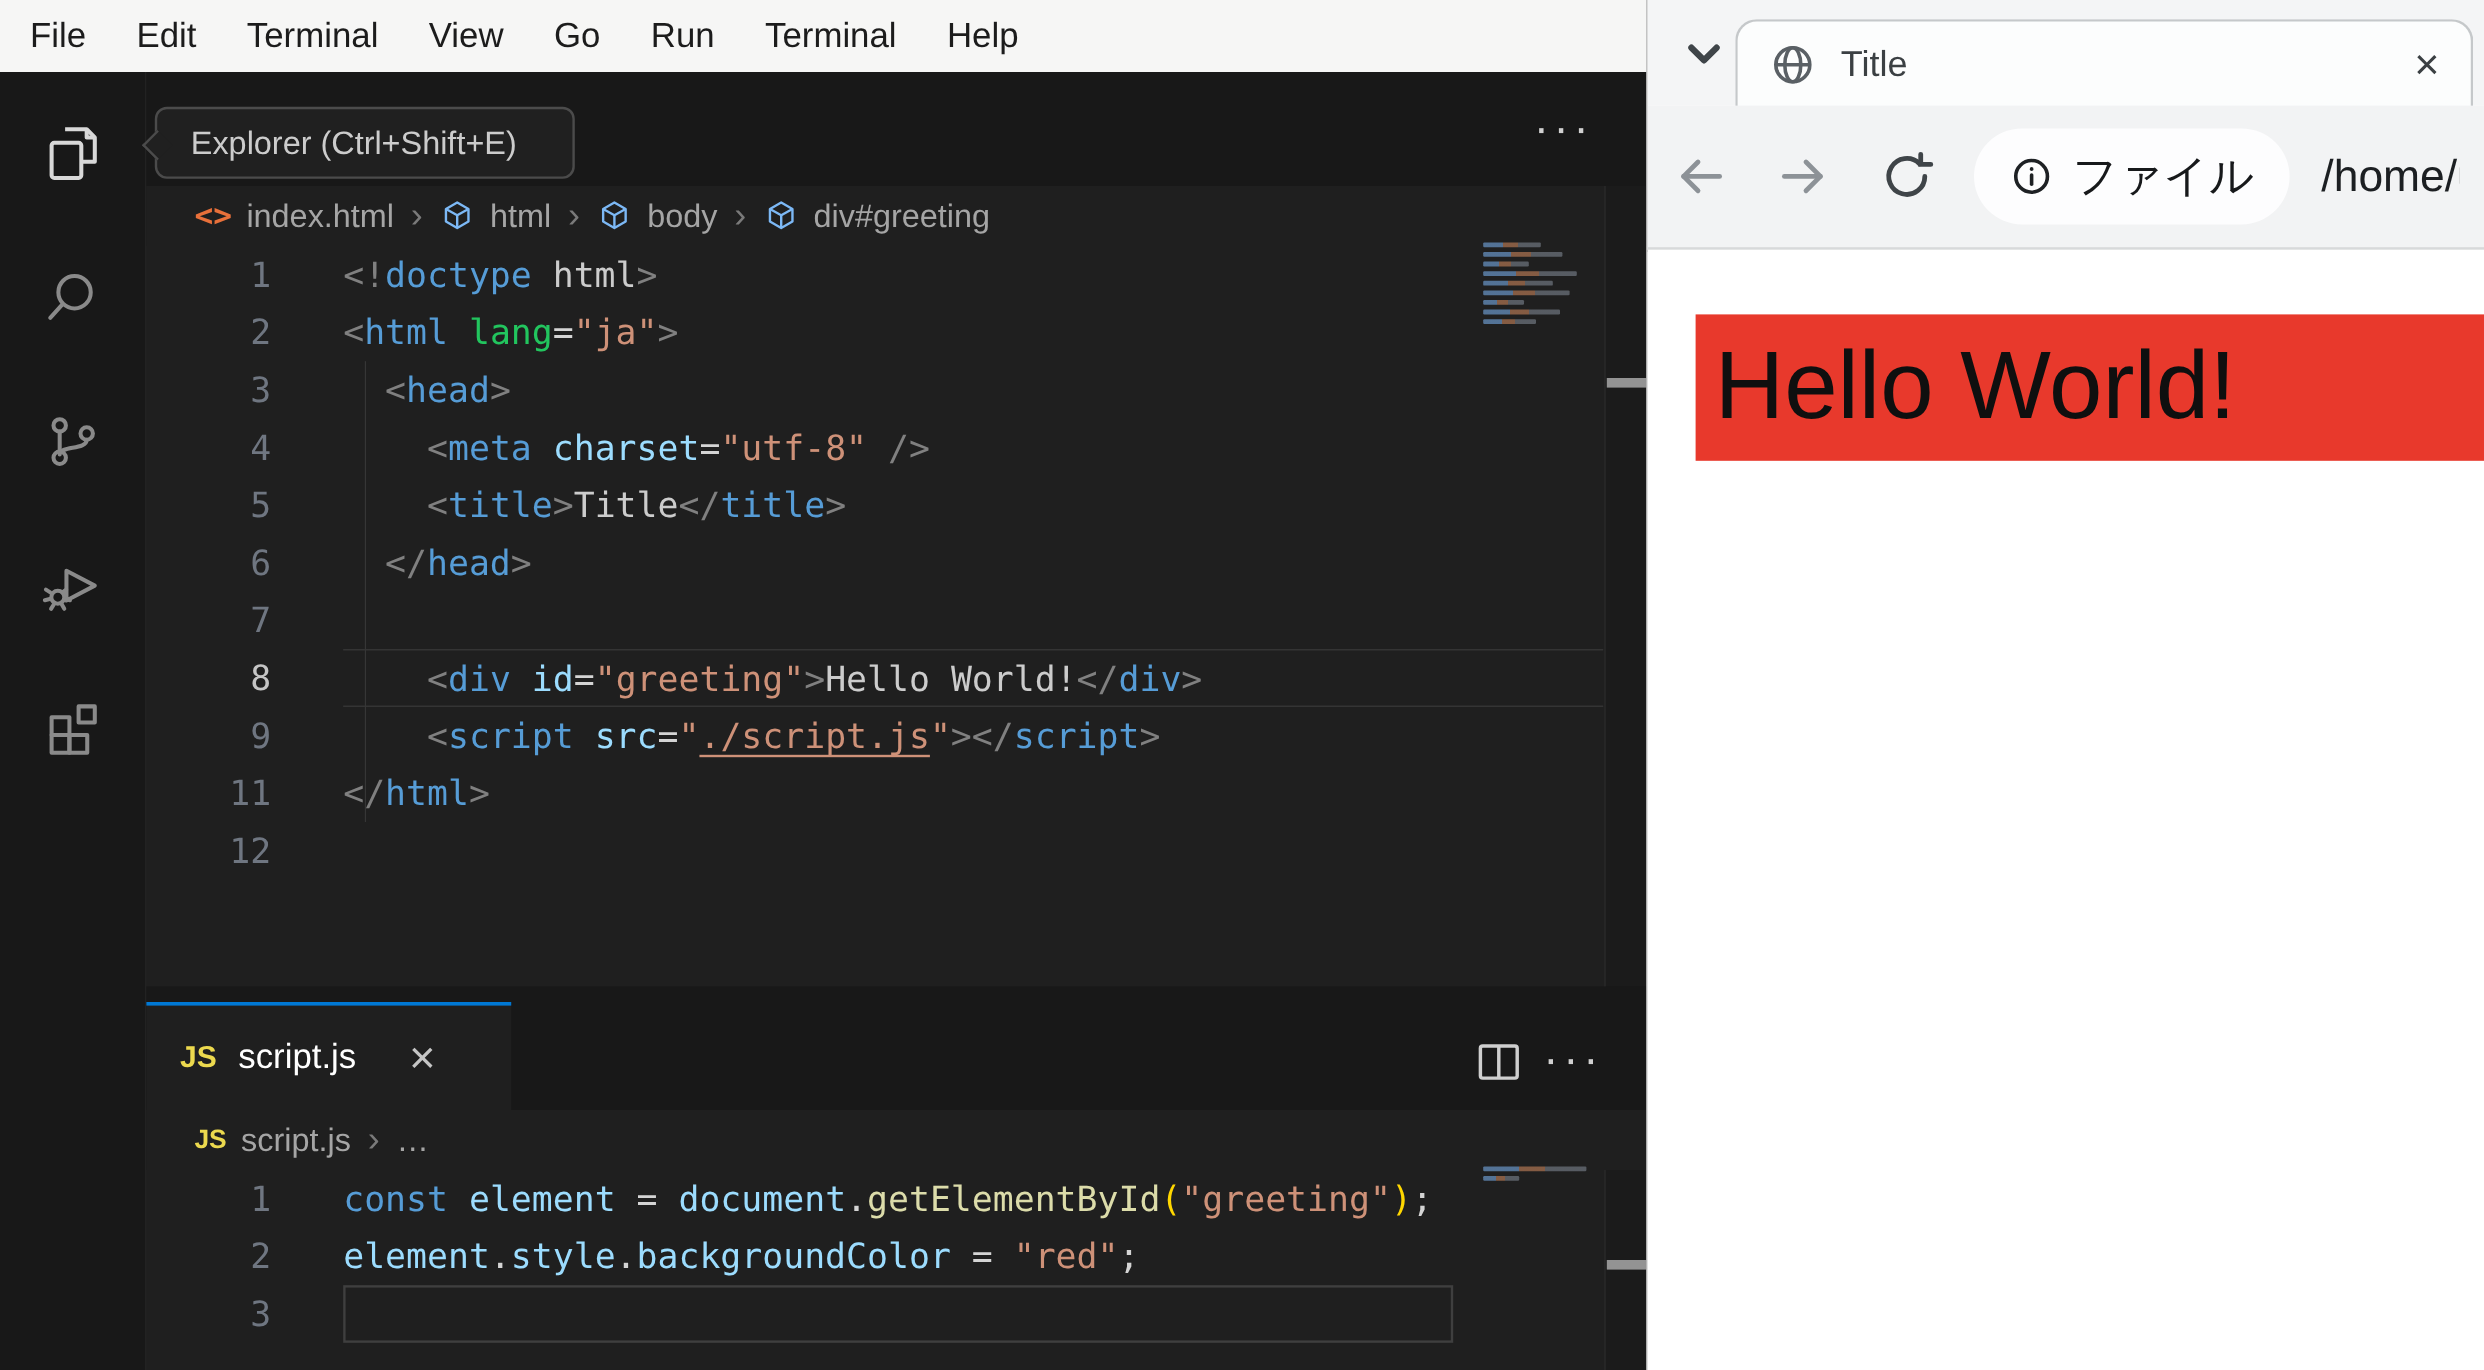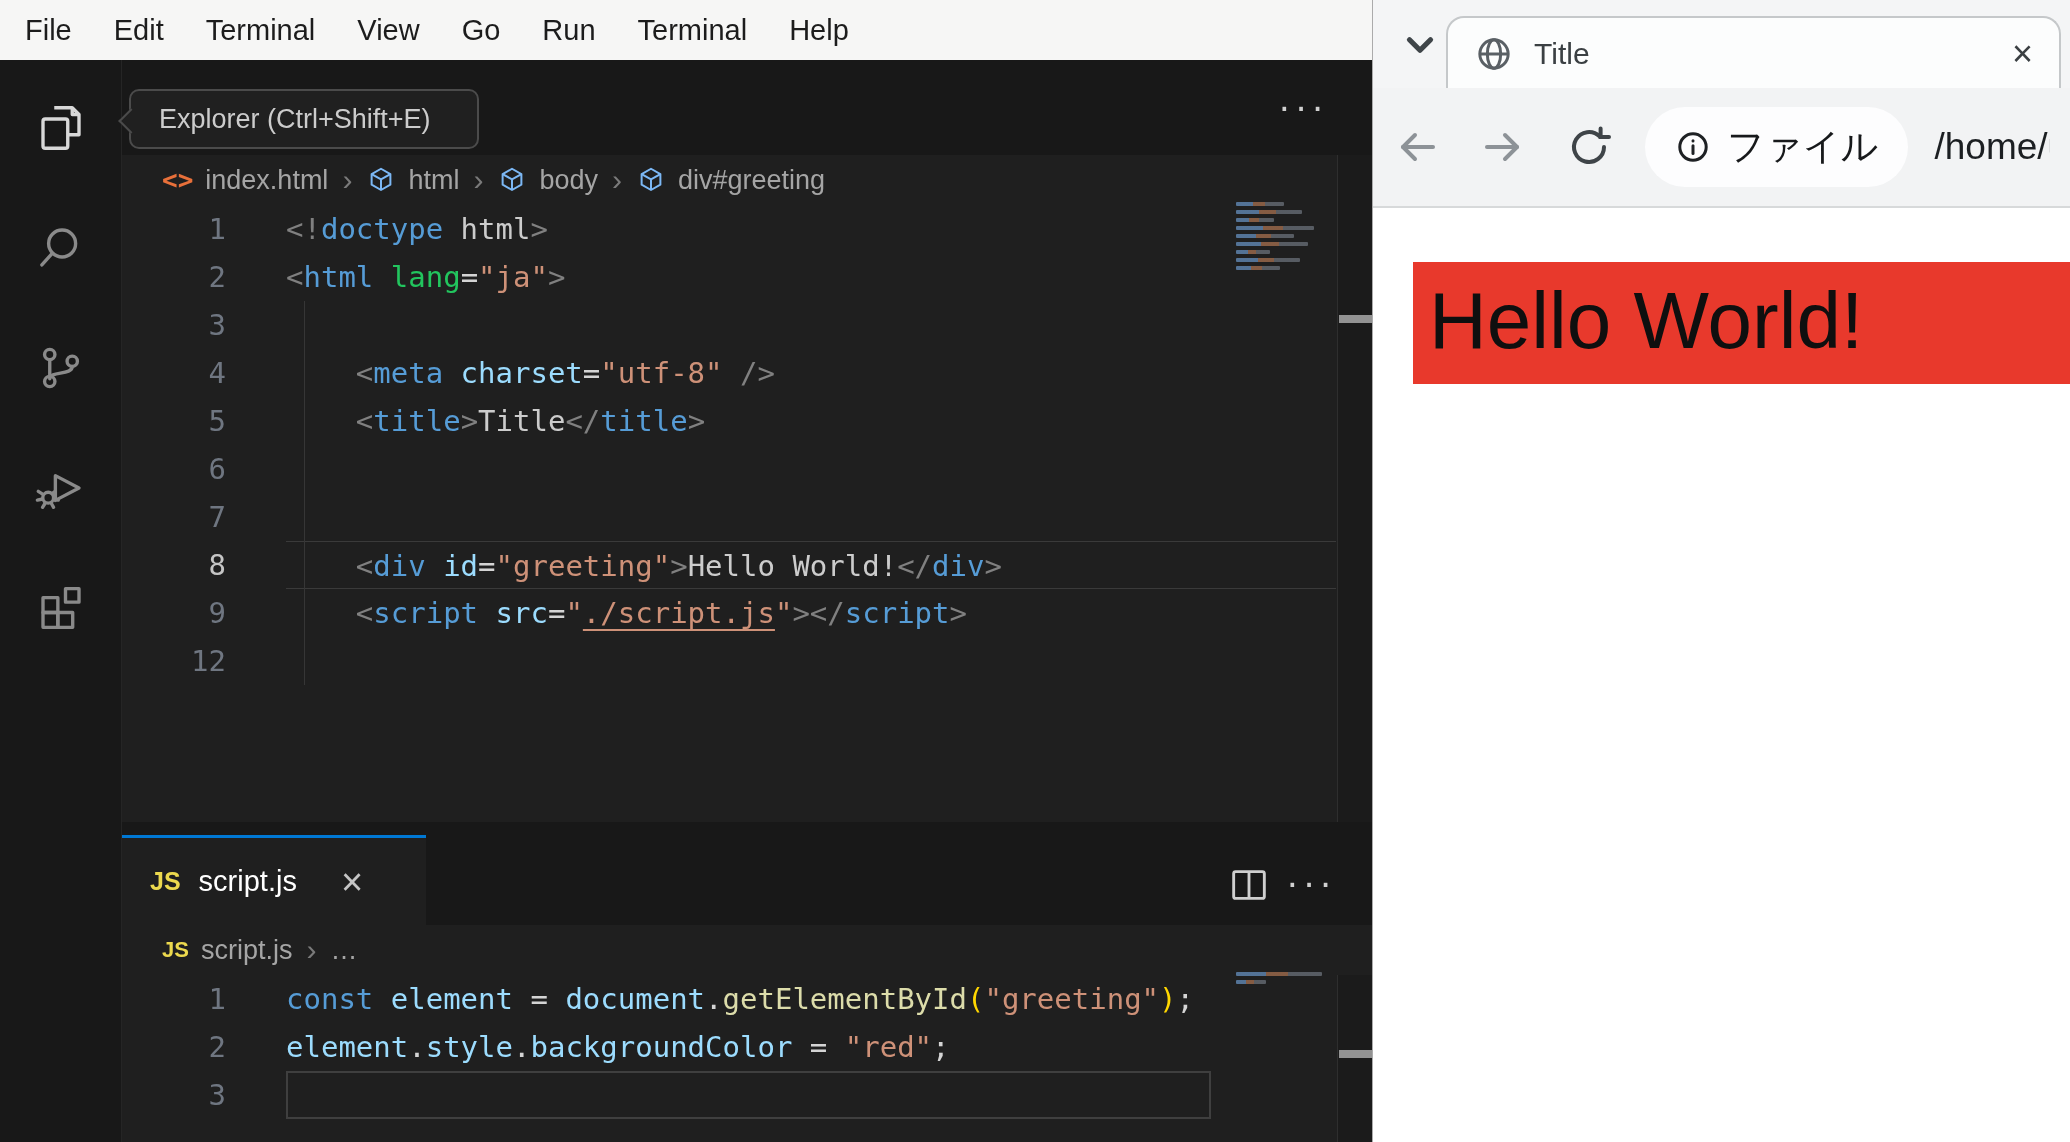--- a/index.html
+++ b/index.html
@@ -208,42 +208,48 @@
           <div class="row">
             <div class="num">1</div>
             <div class="content"><span style="color: rgb(128, 128, 128);">&lt;!</span><span style="color: rgb(86, 156, 214);">doctype</span><span style="color: rgb(204, 204, 204);"> html</span><span style="color: rgb(128, 128, 128);">&gt;</span></div>
           </div>
           <div class="row">
             <div class="num">2</div>
             <div class="content"><span style="color: rgb(128, 128, 128);">&lt;</span><span style="color: rgb(86, 156, 214);">html</span><span style="color: #22c55e;"> lang</span><span style="color: rgb(212, 212, 212);">=</span><span style="color: rgb(206, 145, 120);">"ja"</span><span style="color: rgb(128, 128, 128);">&gt;</span></div>
           </div>
           <div class="row">
             <div class="num">3</div>
+            <div class="content"><span style="color: rgb(212, 212, 212);">  </span><span style="color: rgb(128, 128, 128);">&lt;</span><span style="color: rgb(86, 156, 214);">head</span><span style="color: rgb(128, 128, 128);">&gt;</span></div>
           </div>
           <div class="row">
             <div class="num">4</div>
             <div class="content"><span style="color: rgb(212, 212, 212);">    </span><span style="color: rgb(128, 128, 128);">&lt;</span><span style="color: rgb(86, 156, 214);">meta</span><span style="color: rgb(156, 220, 254);"> charset</span><span style="color: rgb(212, 212, 212);">=</span><span style="color: rgb(206, 145, 120);">"utf-8"</span><span style="color: rgb(204, 204, 204);"> </span><span style="color: rgb(128, 128, 128);">/&gt;</span></div>
           </div>
           <div class="row">
             <div class="num">5</div>
             <div class="content"><span style="color: rgb(212, 212, 212);">    </span><span style="color: rgb(128, 128, 128);">&lt;</span><span style="color: rgb(86, 156, 214);">title</span><span style="color: rgb(128, 128, 128);">&gt;</span><span style="color: rgb(204, 204, 204);">Title</span><span style="color: rgb(128, 128, 128);">&lt;/</span><span style="color: rgb(86, 156, 214);">title</span><span style="color: rgb(128, 128, 128);">&gt;</span></div>
           </div>
           <div class="row">
             <div class="num">6</div>
+            <div class="content"><span style="color: rgb(212, 212, 212);">  </span><span style="color: rgb(128, 128, 128);">&lt;/</span><span style="color: rgb(86, 156, 214);">head</span><span style="color: rgb(128, 128, 128);">&gt;</span></div>
           </div>
           <div class="row">
             <div class="num">7</div>
           </div>
           <div class="row cur-a">
             <div class="num">8</div>
             <div class="content"><span style="color: rgb(212, 212, 212);">    </span><span style="color: rgb(128, 128, 128);">&lt;</span><span style="color: rgb(86, 156, 214);">div</span><span style="color: rgb(156, 220, 254);"> id</span><span style="color: rgb(212, 212, 212);">=</span><span style="color: rgb(206, 145, 120);">"greeting"</span><span style="color: rgb(128, 128, 128);">&gt;</span><span style="color: rgb(204, 204, 204);">Hello World!</span><span style="color: rgb(128, 128, 128);">&lt;/</span><span style="color: rgb(86, 156, 214);">div</span><span style="color: rgb(128, 128, 128);">&gt;</span></div>
           </div>
           <div class="row">
             <div class="num">9</div>
             <div class="content"><span style="color: rgb(212, 212, 212);">    </span><span style="color: rgb(128, 128, 128);">&lt;</span><span style="color: rgb(86, 156, 214);">script</span><span style="color: rgb(156, 220, 254);"> src</span><span style="color: rgb(212, 212, 212);">=</span><span style="color: rgb(206, 145, 120);">"</span><span class="lnk" style="color: rgb(206, 145, 120);">./script.js</span><span style="color: rgb(206, 145, 120);">"</span><span style="color: rgb(128, 128, 128);">&gt;&lt;/</span><span style="color: rgb(86, 156, 214);">script</span><span style="color: rgb(128, 128, 128);">&gt;</span></div>
+          </div>
+          <div class="row">
+            <div class="num">11</div>
+            <div class="content"><span style="color: rgb(128, 128, 128);">&lt;/</span><span style="color: rgb(86, 156, 214);">html</span><span style="color: rgb(128, 128, 128);">&gt;</span></div>
           </div>
           <div class="row">
             <div class="num">12</div>
             <div class="content"></div>
           </div>
         </div>
       <div class="indent-guide"></div>
       <div class="mm mm1">
           <i></i>
           <i></i>

